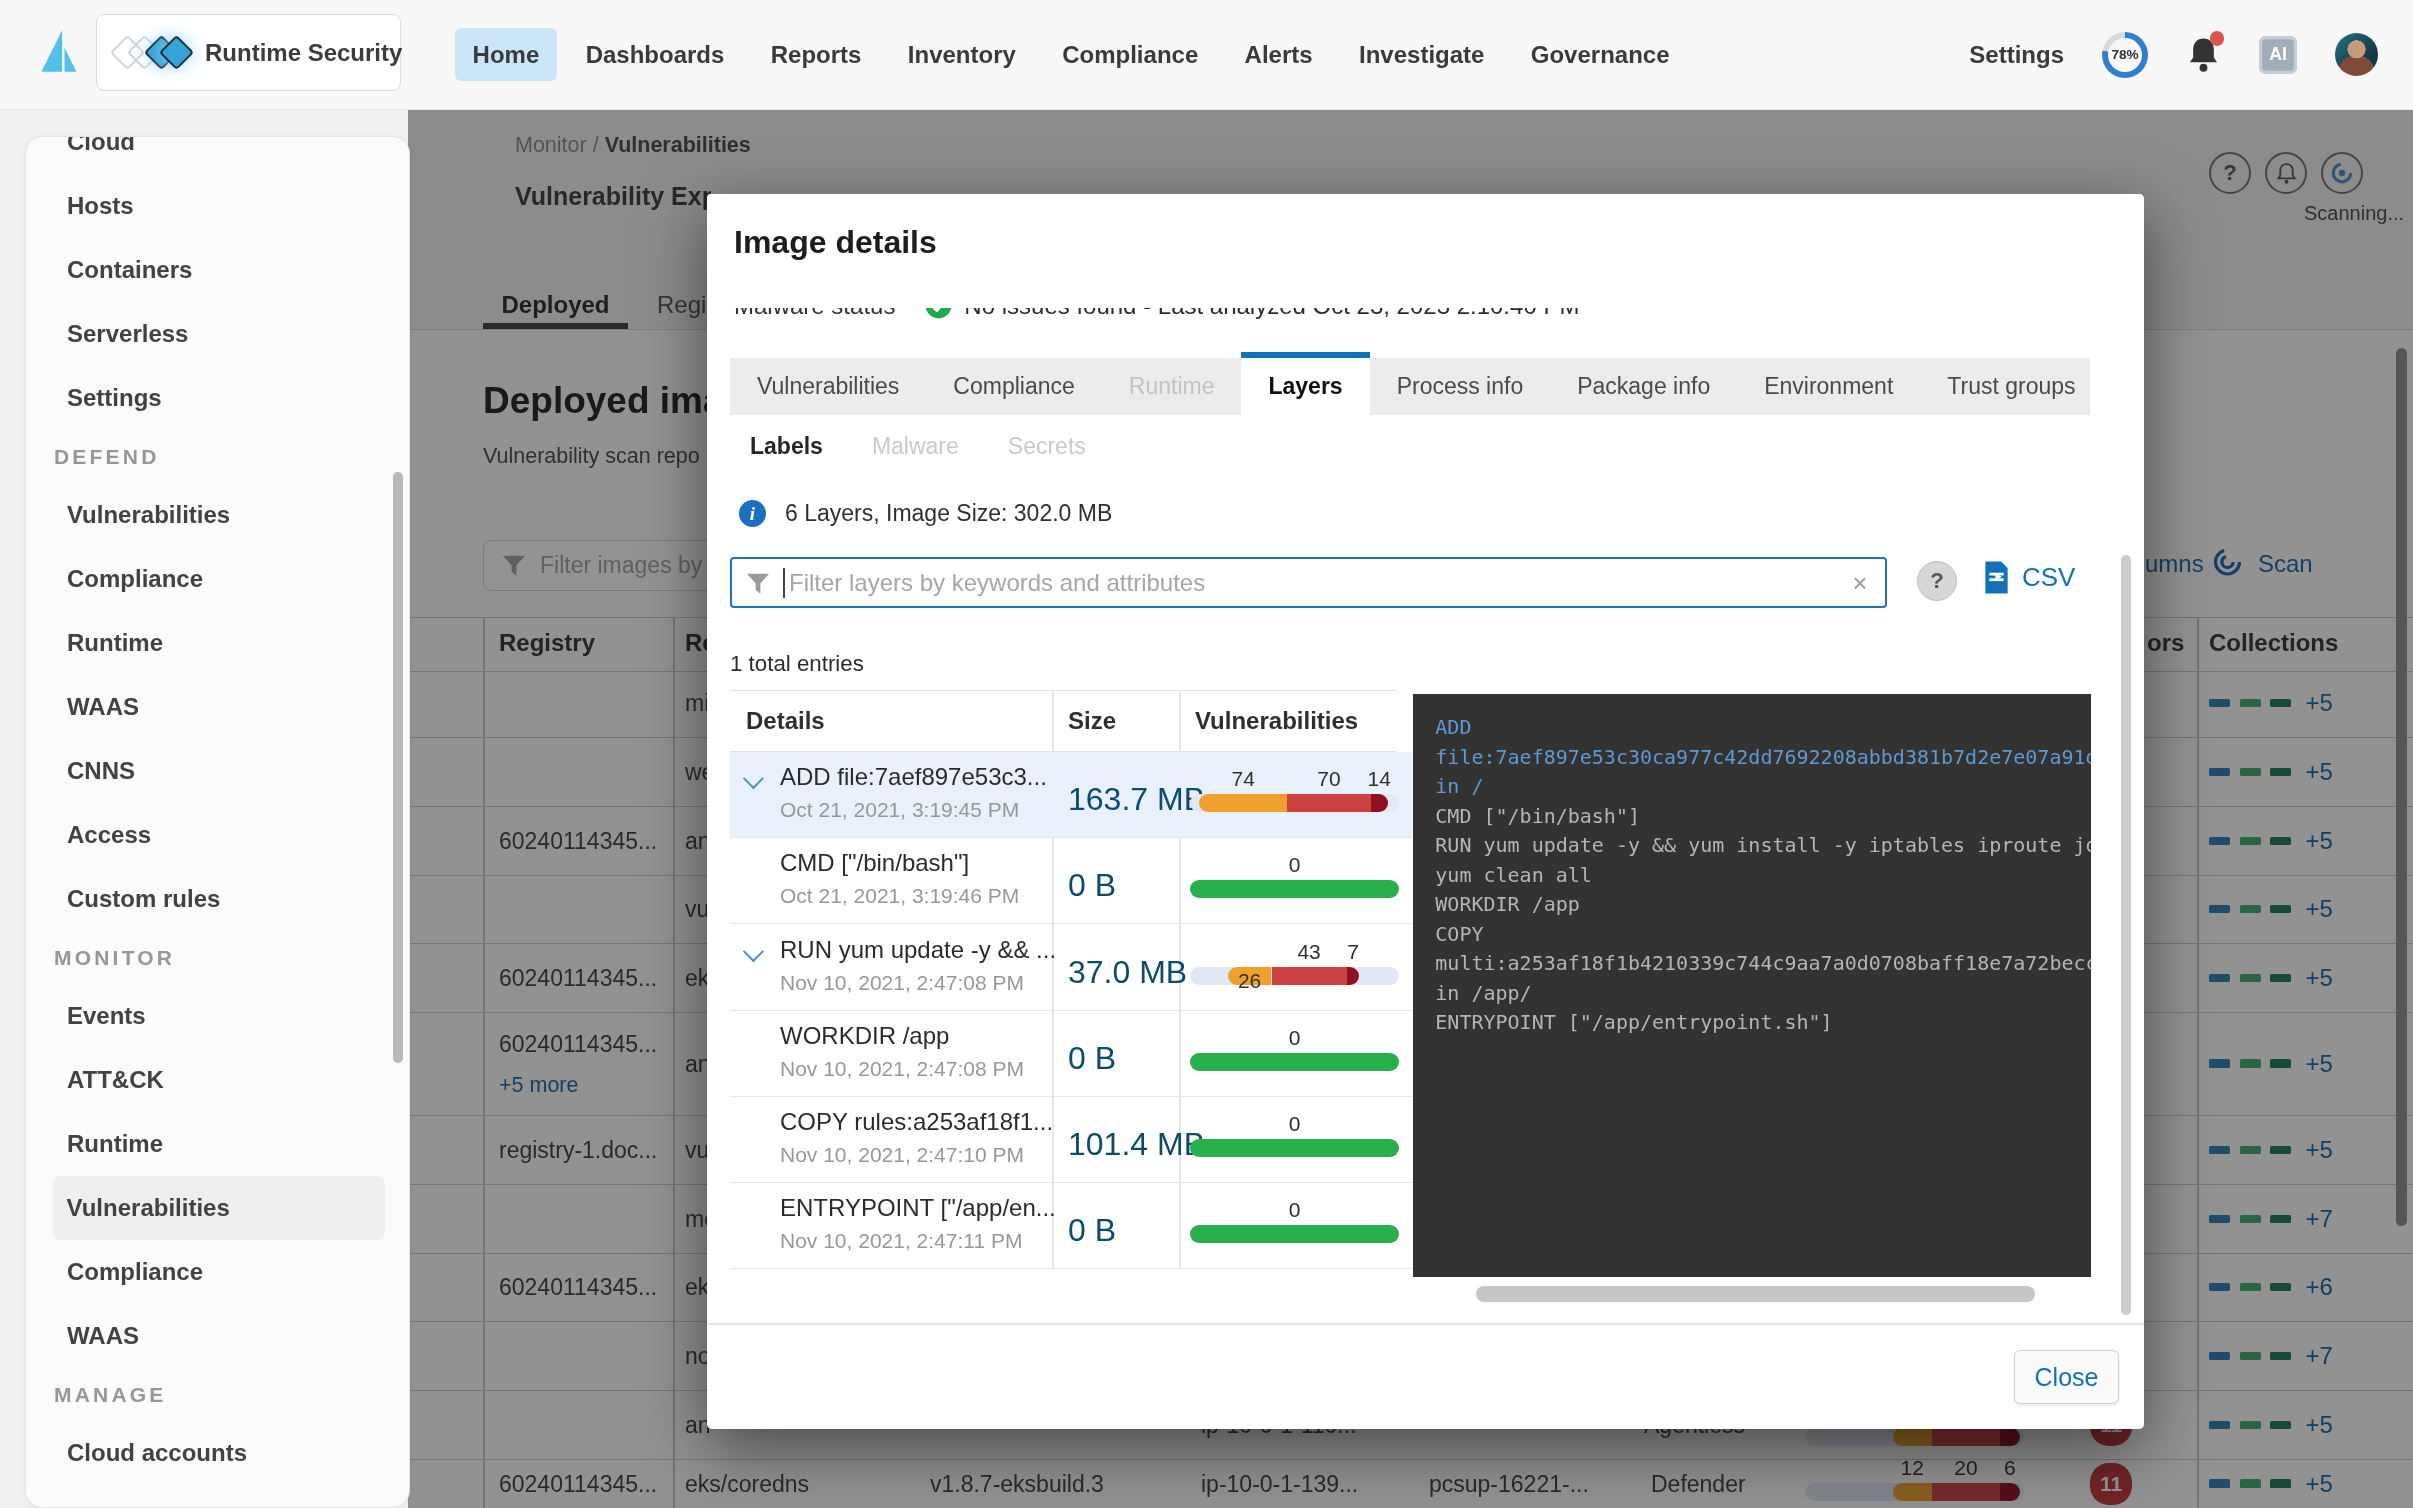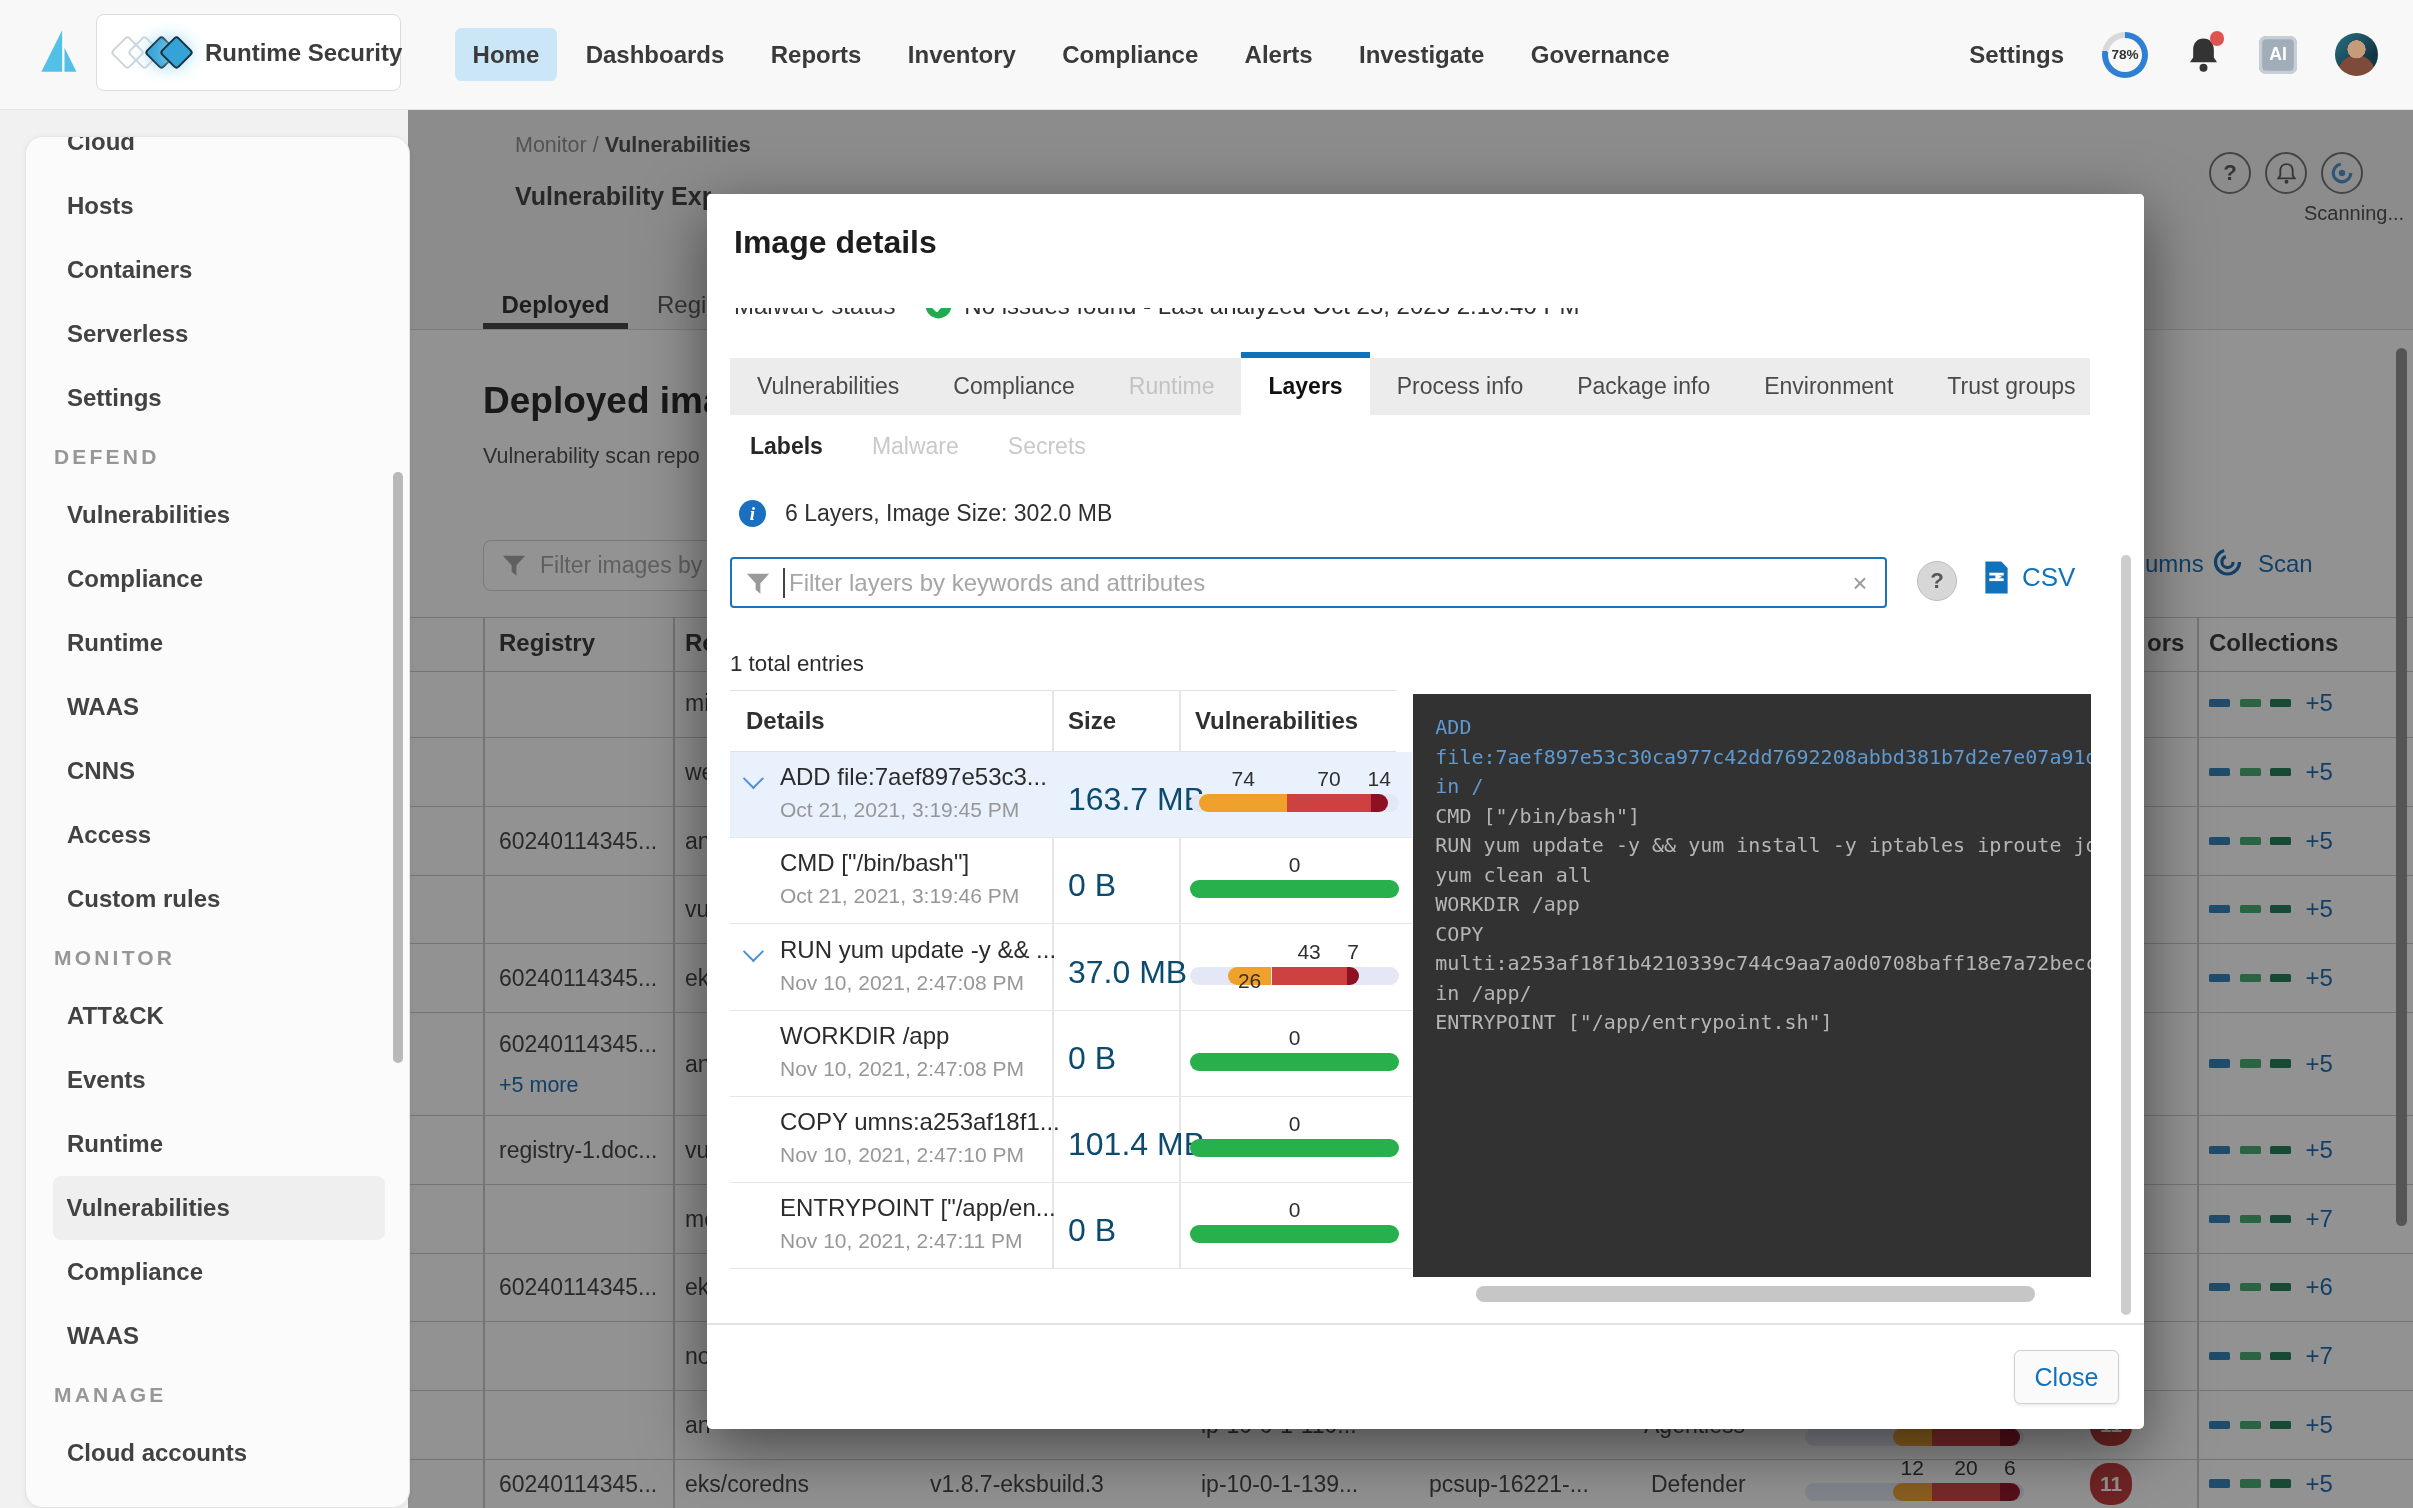--- a/index.html
+++ b/index.html
@@ -232,24 +232,24 @@
         <div class="side-item">
           <span>Access</span>
         </div>
         <div class="side-item">
           <span>Custom rules</span>
         </div>
         <div class="side-item section">
           <span>MONITOR</span>
         </div>
         <div class="side-item">
+          <span>Events</span>
+        </div>
+        <div class="side-item">
           <span>ATT&amp;CK</span>
-        </div>
-        <div class="side-item">
-          <span>Events</span>
         </div>
         <div class="side-item">
           <span>Runtime</span>
         </div>
         <div class="side-item active">
           <span>Vulnerabilities</span>
         </div>
         <div class="side-item">
           <span>Compliance</span>
         </div>
@@ -615,21 +615,21 @@
       <div class="lrow" style="top:321px">
         <span class="title">WORKDIR /app</span>
         <span class="date">Nov 10, 2021, 2:47:08 PM</span>
         <span class="size">0 B</span>
         <div class="vbar">
             <div class="seg sev-ok" style="left: 0%; width: 100%; border-radius: 9.6px;"></div>
             <span class="bar-label" style="left: 50%;">0</span>
           </div>
       </div>
       <div class="lrow" style="top:407px">
-        <span class="title">COPY umns:a253af18f1...</span>
+        <span class="title">COPY rules:a253af18f1...</span>
         <span class="date">Nov 10, 2021, 2:47:10 PM</span>
         <span class="size">101.4 MB</span>
         <div class="vbar">
             <div class="seg sev-ok" style="left: 0%; width: 100%; border-radius: 9.6px;"></div>
             <span class="bar-label" style="left: 50%;">0</span>
           </div>
       </div>
       <div class="lrow" style="top:493px">
         <span class="title">ENTRYPOINT ["/app/en...</span>
         <span class="date">Nov 10, 2021, 2:47:11 PM</span>

